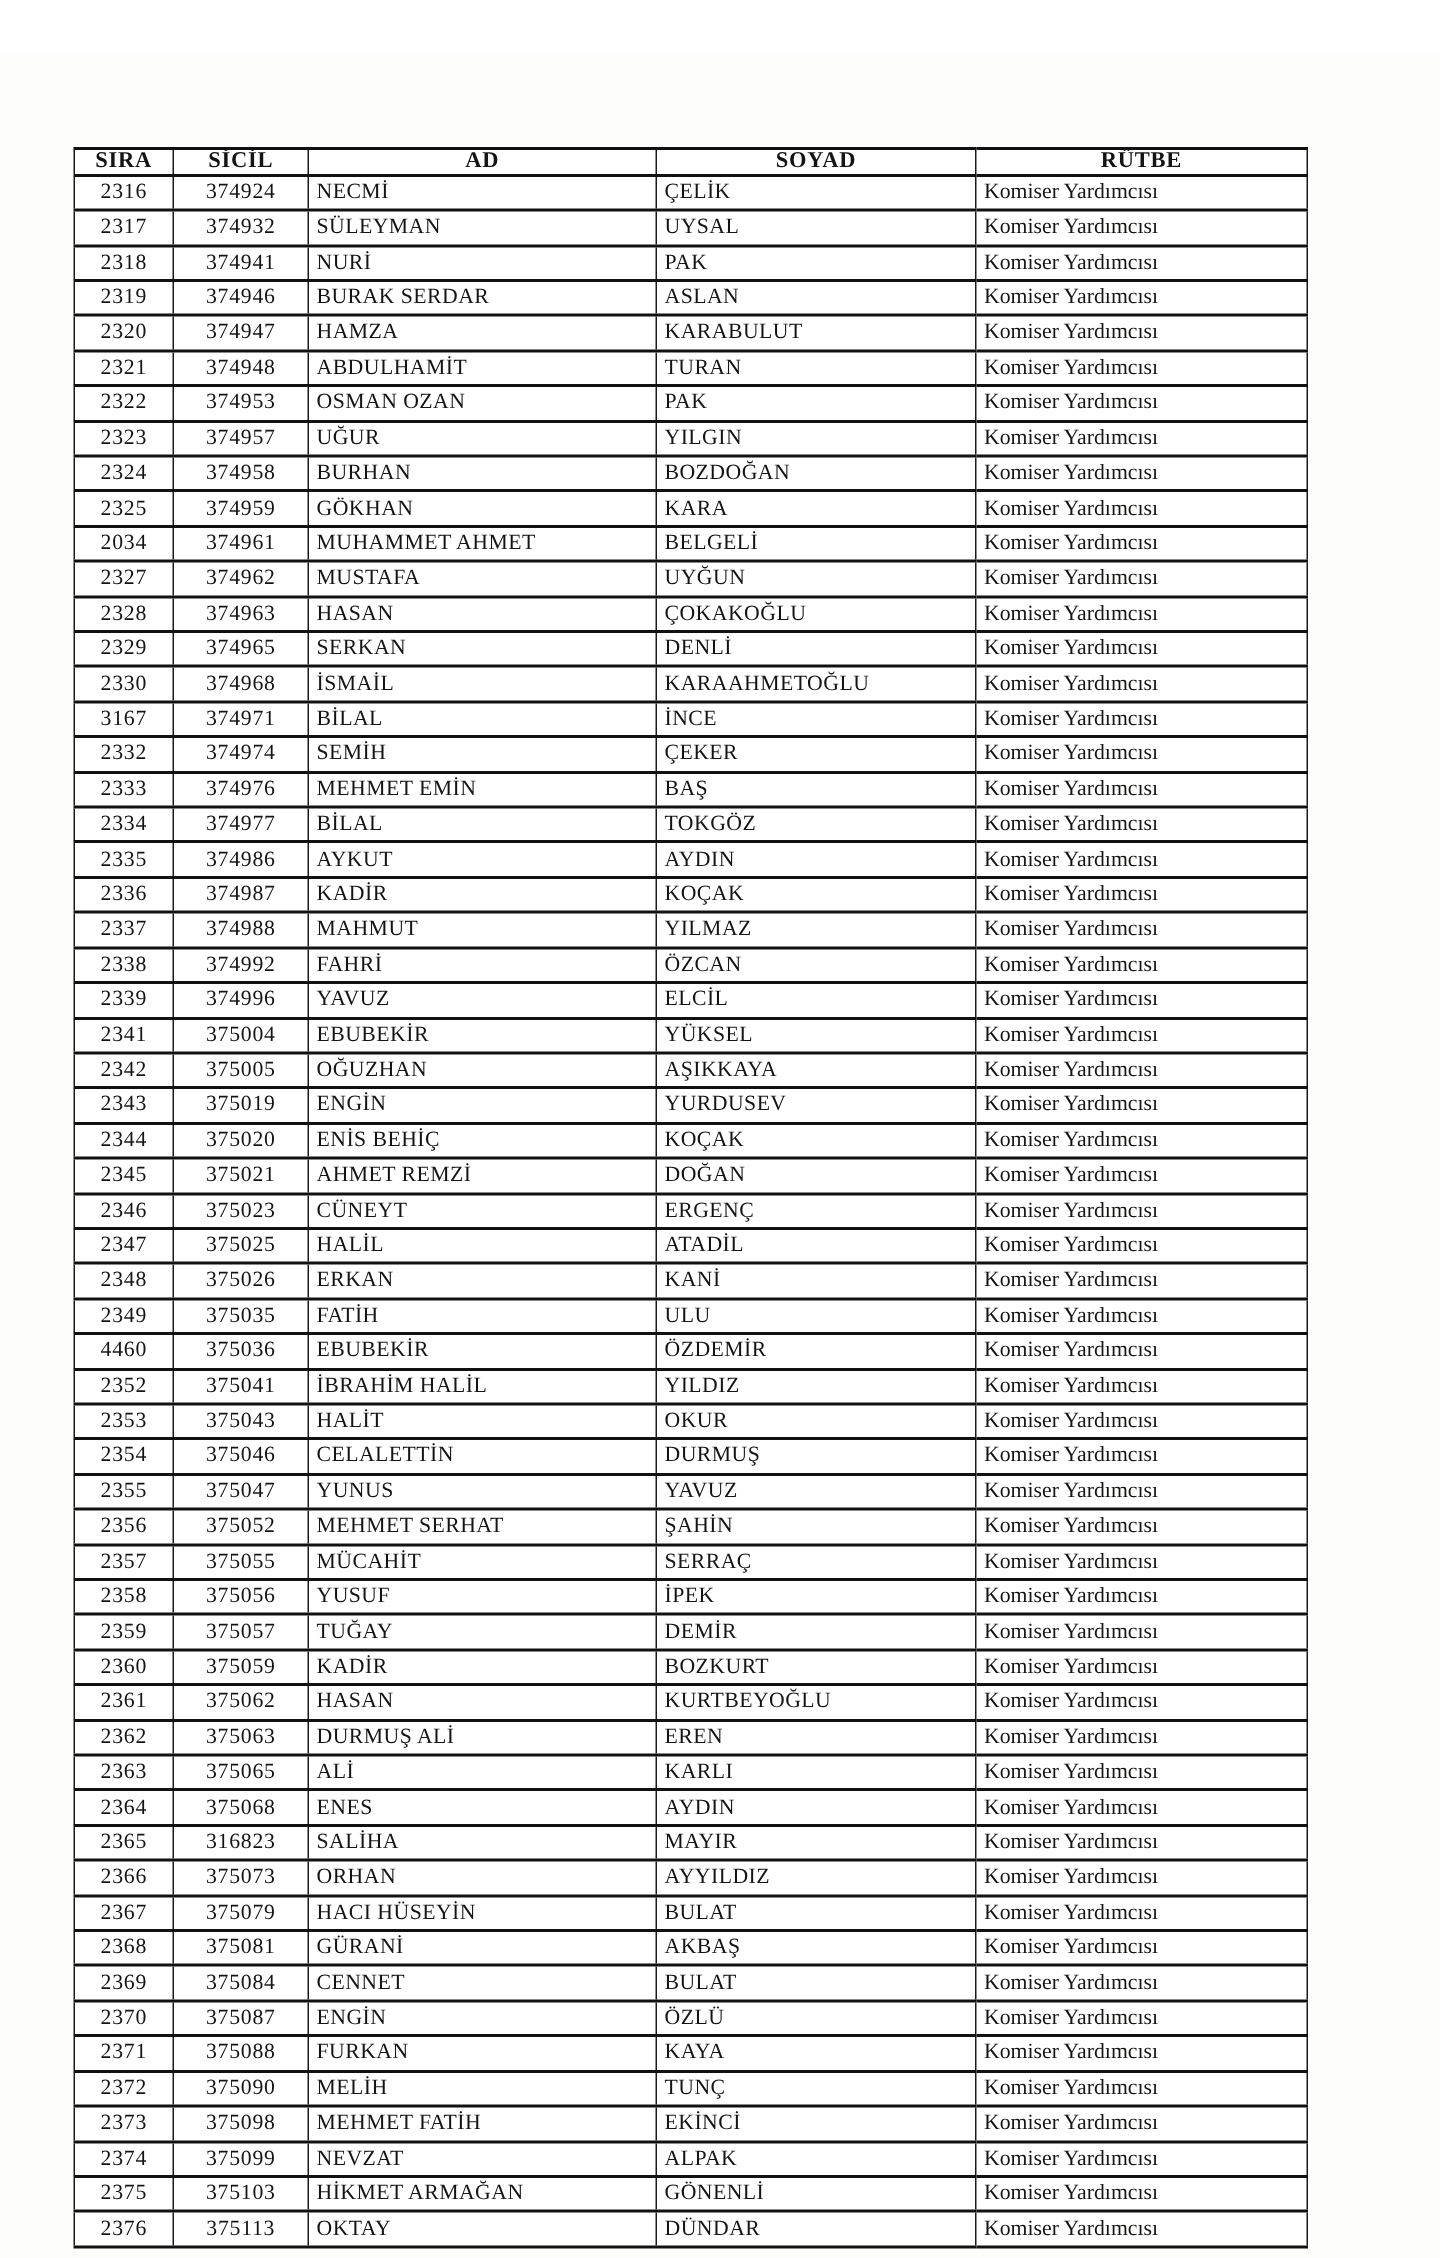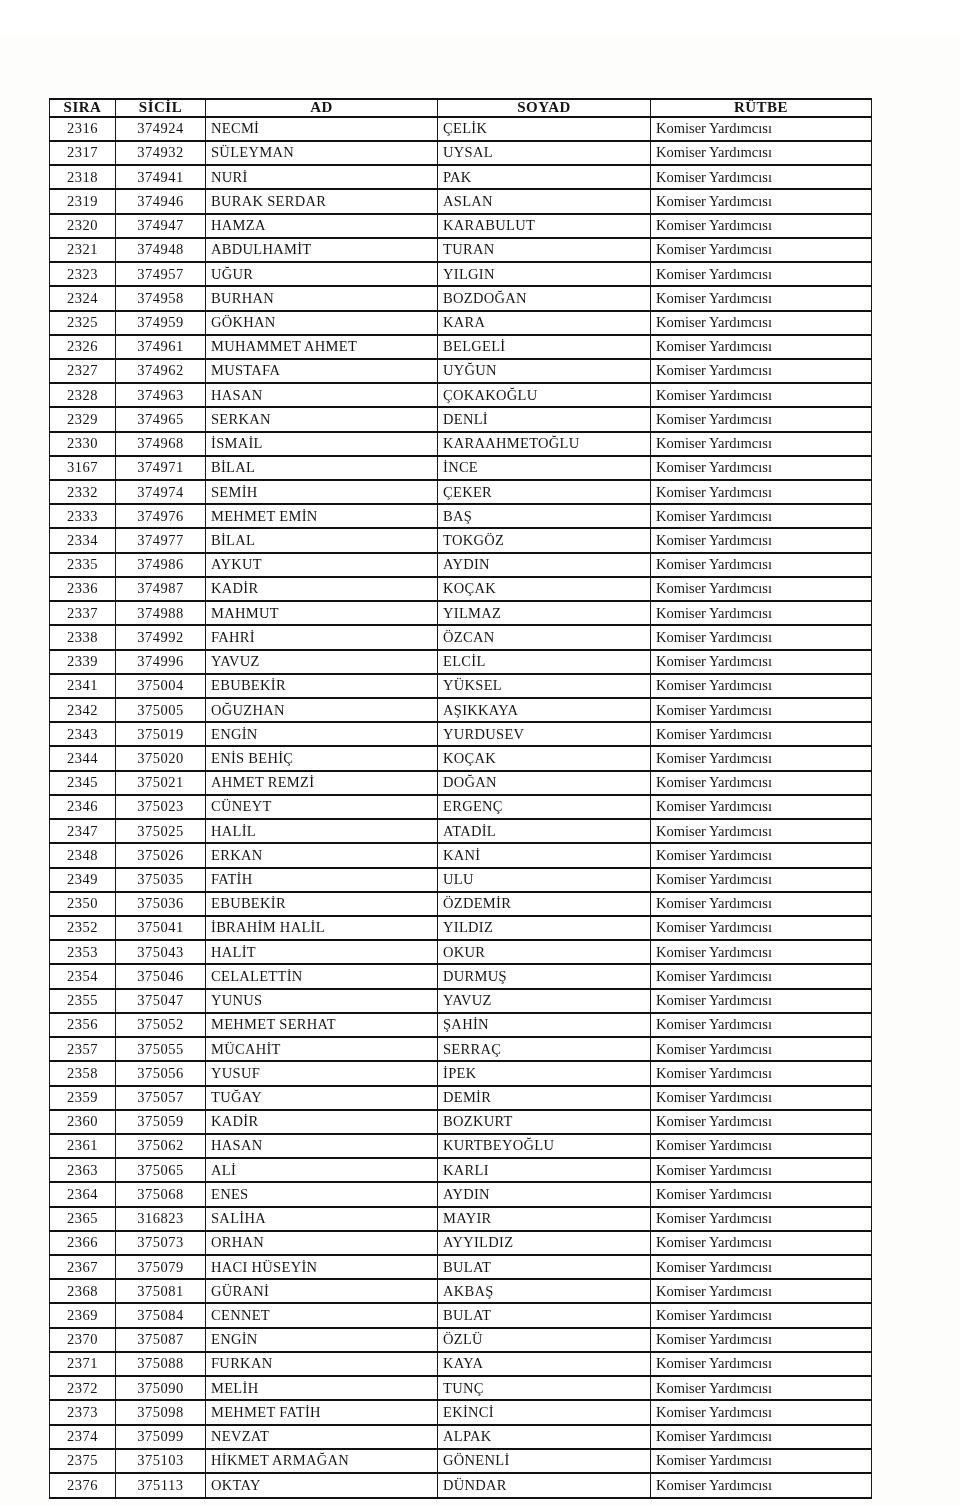--- a/index.html
+++ b/index.html
@@ -118,20 +118,27 @@
           <td class="col-rutbe">Komiser Yardımcısı</td>
         </tr>
         <tr>
           <td class="col-sira">2321</td>
           <td class="col-sicil">374948</td>
           <td class="col-ad">ABDULHAMİT</td>
           <td class="col-soyad">TURAN</td>
           <td class="col-rutbe">Komiser Yardımcısı</td>
         </tr>
         <tr>
+          <td class="col-sira">2322</td>
+          <td class="col-sicil">374953</td>
+          <td class="col-ad">OSMAN OZAN</td>
+          <td class="col-soyad">PAK</td>
+          <td class="col-rutbe">Komiser Yardımcısı</td>
+        </tr>
+        <tr>
           <td class="col-sira">2323</td>
           <td class="col-sicil">374957</td>
           <td class="col-ad">UĞUR</td>
           <td class="col-soyad">YILGIN</td>
           <td class="col-rutbe">Komiser Yardımcısı</td>
         </tr>
         <tr>
           <td class="col-sira">2324</td>
           <td class="col-sicil">374958</td>
           <td class="col-ad">BURHAN</td>
@@ -139,21 +146,21 @@
           <td class="col-rutbe">Komiser Yardımcısı</td>
         </tr>
         <tr>
           <td class="col-sira">2325</td>
           <td class="col-sicil">374959</td>
           <td class="col-ad">GÖKHAN</td>
           <td class="col-soyad">KARA</td>
           <td class="col-rutbe">Komiser Yardımcısı</td>
         </tr>
         <tr>
-          <td class="col-sira">2326</td>
+          <td class="col-sira">2034</td>
           <td class="col-sicil">374961</td>
           <td class="col-ad">MUHAMMET AHMET</td>
           <td class="col-soyad">BELGELİ</td>
           <td class="col-rutbe">Komiser Yardımcısı</td>
         </tr>
         <tr>
           <td class="col-sira">2327</td>
           <td class="col-sicil">374962</td>
           <td class="col-ad">MUSTAFA</td>
           <td class="col-soyad">UYĞUN</td>
@@ -300,21 +307,21 @@
           <td class="col-rutbe">Komiser Yardımcısı</td>
         </tr>
         <tr>
           <td class="col-sira">2349</td>
           <td class="col-sicil">375035</td>
           <td class="col-ad">FATİH</td>
           <td class="col-soyad">ULU</td>
           <td class="col-rutbe">Komiser Yardımcısı</td>
         </tr>
         <tr>
-          <td class="col-sira">2350</td>
+          <td class="col-sira">4460</td>
           <td class="col-sicil">375036</td>
           <td class="col-ad">EBUBEKİR</td>
           <td class="col-soyad">ÖZDEMİR</td>
           <td class="col-rutbe">Komiser Yardımcısı</td>
         </tr>
         <tr>
           <td class="col-sira">2352</td>
           <td class="col-sicil">375041</td>
           <td class="col-ad">İBRAHİM HALİL</td>
           <td class="col-soyad">YILDIZ</td>
@@ -374,20 +381,27 @@
           <td class="col-sicil">375059</td>
           <td class="col-ad">KADİR</td>
           <td class="col-soyad">BOZKURT</td>
           <td class="col-rutbe">Komiser Yardımcısı</td>
         </tr>
         <tr>
           <td class="col-sira">2361</td>
           <td class="col-sicil">375062</td>
           <td class="col-ad">HASAN</td>
           <td class="col-soyad">KURTBEYOĞLU</td>
+          <td class="col-rutbe">Komiser Yardımcısı</td>
+        </tr>
+        <tr>
+          <td class="col-sira">2362</td>
+          <td class="col-sicil">375063</td>
+          <td class="col-ad">DURMUŞ ALİ</td>
+          <td class="col-soyad">EREN</td>
           <td class="col-rutbe">Komiser Yardımcısı</td>
         </tr>
         <tr>
           <td class="col-sira">2363</td>
           <td class="col-sicil">375065</td>
           <td class="col-ad">ALİ</td>
           <td class="col-soyad">KARLI</td>
           <td class="col-rutbe">Komiser Yardımcısı</td>
         </tr>
         <tr>

